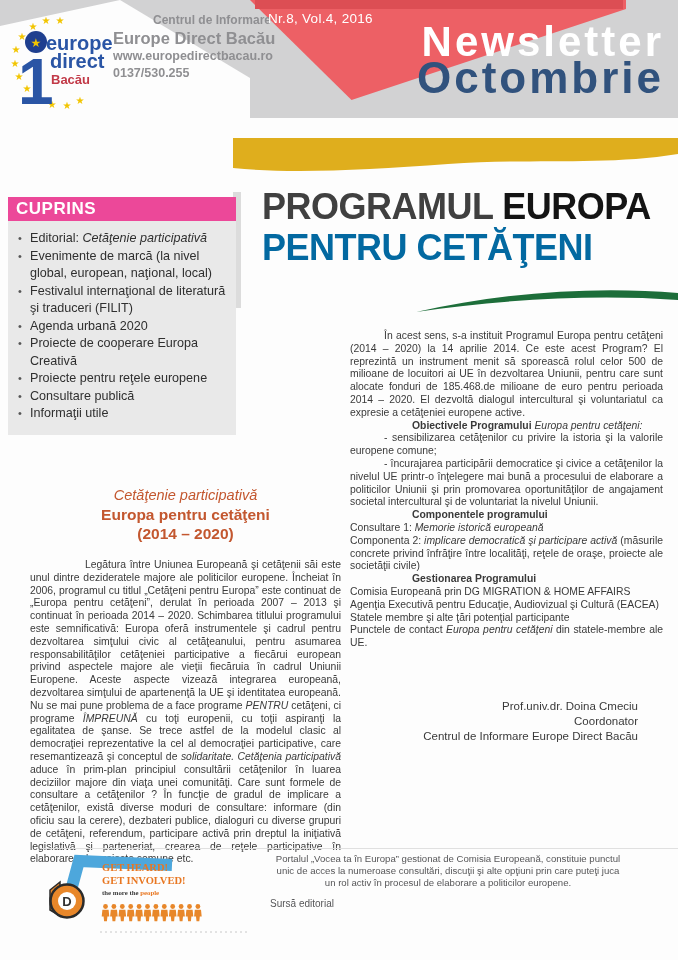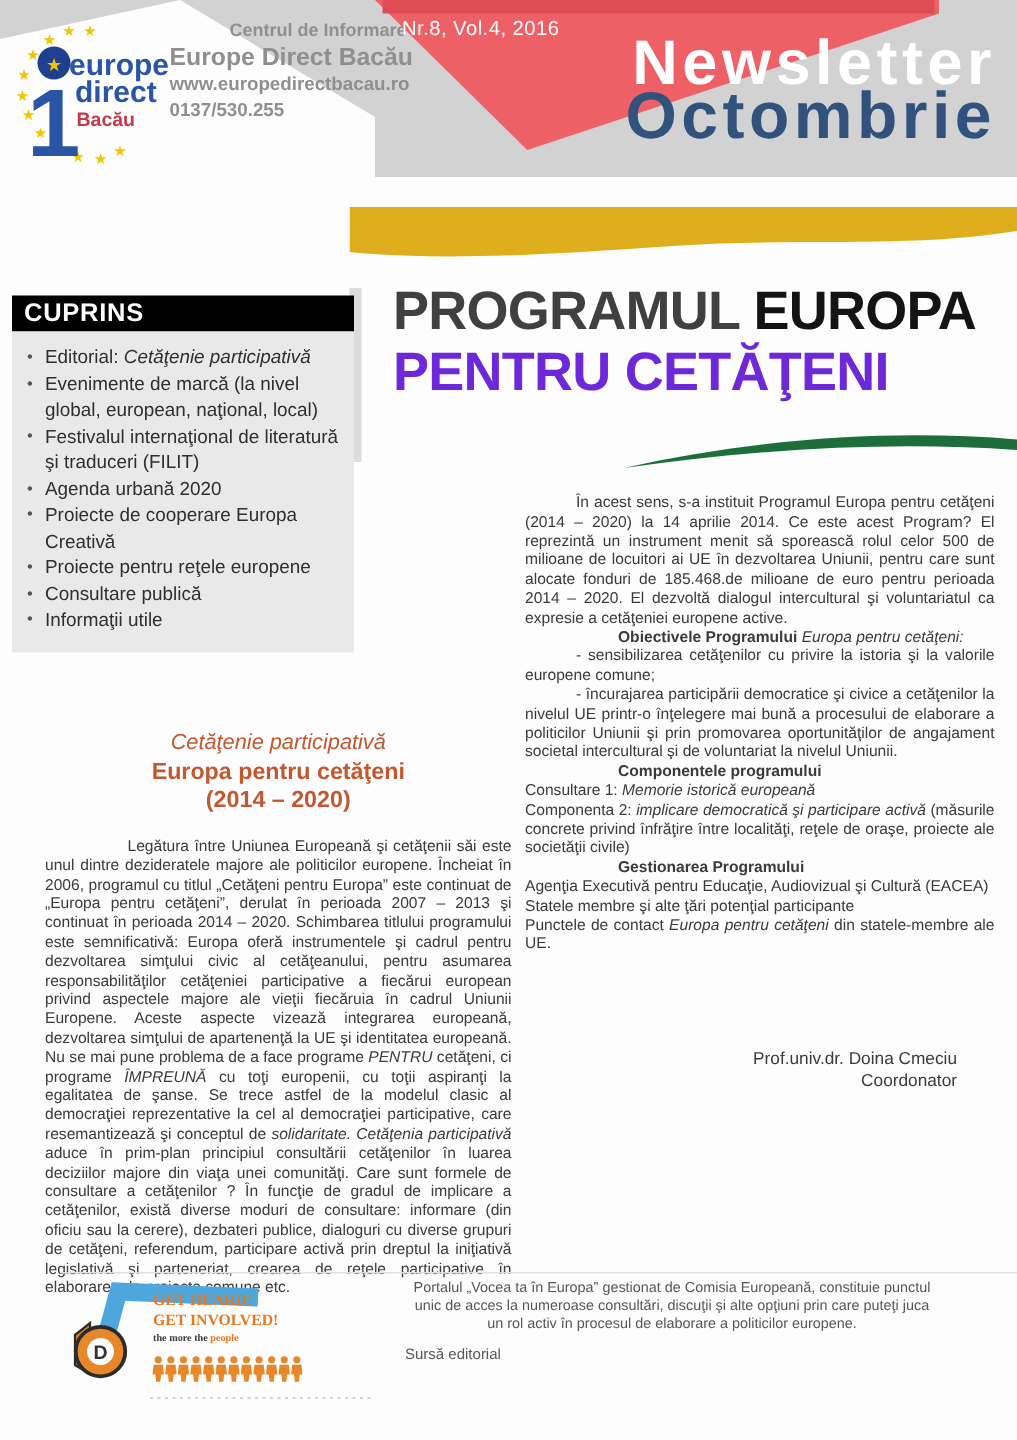--- a/index.html
+++ b/index.html
@@ -25,26 +25,26 @@
   .contact .c2{font-size:16.5px;line-height:20px;font-weight:bold;}
   .contact .c3{font-size:12.5px;line-height:17px;font-weight:bold;}
   .contact .c4{font-size:12.5px;line-height:17px;font-weight:bold;}
 
   
   .yellow-bar{position:absolute;left:233px;top:138px;}
   .gray-strip{position:absolute;left:233px;top:192px;width:8px;height:116px;background:#dcdcdc;}
   .art-title{position:absolute;left:262px;top:186px;font-weight:bold;font-size:36px;line-height:41px;letter-spacing:-.5px;}
   .t-gold{color:#404040;}
   .t-black{color:#141414;}
-  .t-green{color:#6d28d9;display:block;}
+  .t-green{color:#0369a1;display:block;}
   .swoosh{position:absolute;left:416px;top:286px;}
 
   
   .toc{position:absolute;left:8px;top:197px;width:228px;}
-  .toc-bar{height:24px;background:#000000;color:#ffffff;font-weight:bold;font-size:17px;
+  .toc-bar{height:24px;background:#ec4899;color:#ffffff;font-weight:bold;font-size:17px;
            line-height:24px;padding-left:8px;letter-spacing:.5px;}
   .toc-list{background:#e9e9e9;padding:9px 4px 12px 2px;}
   .toc-item{display:flex;font-size:12.6px;line-height:17.5px;color:#2f2f2f;}
   .toc-item .bul{width:20px;flex:none;text-align:center;color:#555;font-size:11px;}
   .toc-item .txt{flex:1;}
 
   
   .feature{position:absolute;left:30px;top:486px;width:311px;text-align:center;color:#c3572f;}
   .f1{font-style:italic;font-size:14.5px;line-height:19px;}
   .f2{font-weight:bold;font-size:15.5px;line-height:19px;}
@@ -183,28 +183,30 @@
 
   <div class="rcol">
     <p class="jp ind"><span>În acest sens, s-a instituit Programul Europa pentru cetăţeni (2014 – 2020) la 14 aprilie 2014. Ce este acest Program? El reprezintă un instrument menit să sporească rolul celor 500 de milioane de locuitori ai UE în dezvoltarea Uniunii, pentru care sunt alocate fonduri de 185.468.de milioane de euro pentru perioada 2014 – 2020. El dezvoltă dialogul intercultural şi voluntariatul ca expresie a cetăţeniei europene active.</span></p>
     <p class="jp hd"><span class="bd">Obiectivele Programului </span><span class="it">Europa pentru cetăţeni:</span></p>
     <p class="jp ind"><span>- sensibilizarea cetăţenilor cu privire la istoria şi la valorile europene comune;</span></p>
     <p class="jp ind"><span>- încurajarea participării democratice şi civice a cetăţenilor la nivelul UE printr-o înţelegere mai bună a procesului de elaborare a politicilor Uniunii şi prin promovarea oportunităţilor de angajament societal intercultural şi de voluntariat la nivelul Uniunii.</span></p>
     <p class="jp hd"><span class="bd">Componentele programului</span></p>
     <p class="jp"><span>Consultare 1: </span><span class="it">Memorie istorică europeană</span></p>
     <p class="jp"><span>Componenta 2: </span><span class="it">implicare democratică şi participare activă</span><span> (măsurile concrete privind înfrăţire între localităţi, reţele de oraşe, proiecte ale societăţii civile)</span></p>
     <p class="jp hd"><span class="bd">Gestionarea Programului</span></p>
+    <p class="jp"><span>Comisia Europeană prin DG MIGRATION &amp; HOME AFFAIRS</span></p>
     <p class="jp"><span>Agenţia Executivă pentru Educaţie, Audiovizual şi Cultură (EACEA)</span></p>
     <p class="jp"><span>Statele membre şi alte ţări potenţial participante</span></p>
     <p class="jp"><span>Punctele de contact </span><span class="it">Europa pentru cetăţeni</span><span> din statele-membre ale UE.</span></p>
   </div>
 
   <div class="signature">
     <div>Prof.univ.dr. Doina Cmeciu</div>
     <div>Coordonator</div>
+    <div>Centrul de Informare Europe Direct Bacău</div>
   </div>
 
   <div class="footer-line"></div>
 
   <svg class="gh-logo" width="210" height="92" viewBox="0 0 210 92">
     <defs>
       <g id="pp" fill="#e8872a">
         <circle cx="3.5" cy="2.5" r="2.4"></circle>
         <path d="M0.4,5.8 h6.2 l0.7,6.6 h-1.9 l-0.5,4.8 h-2.8 l-0.5,-4.8 h-1.9 z"></path>
       </g>

